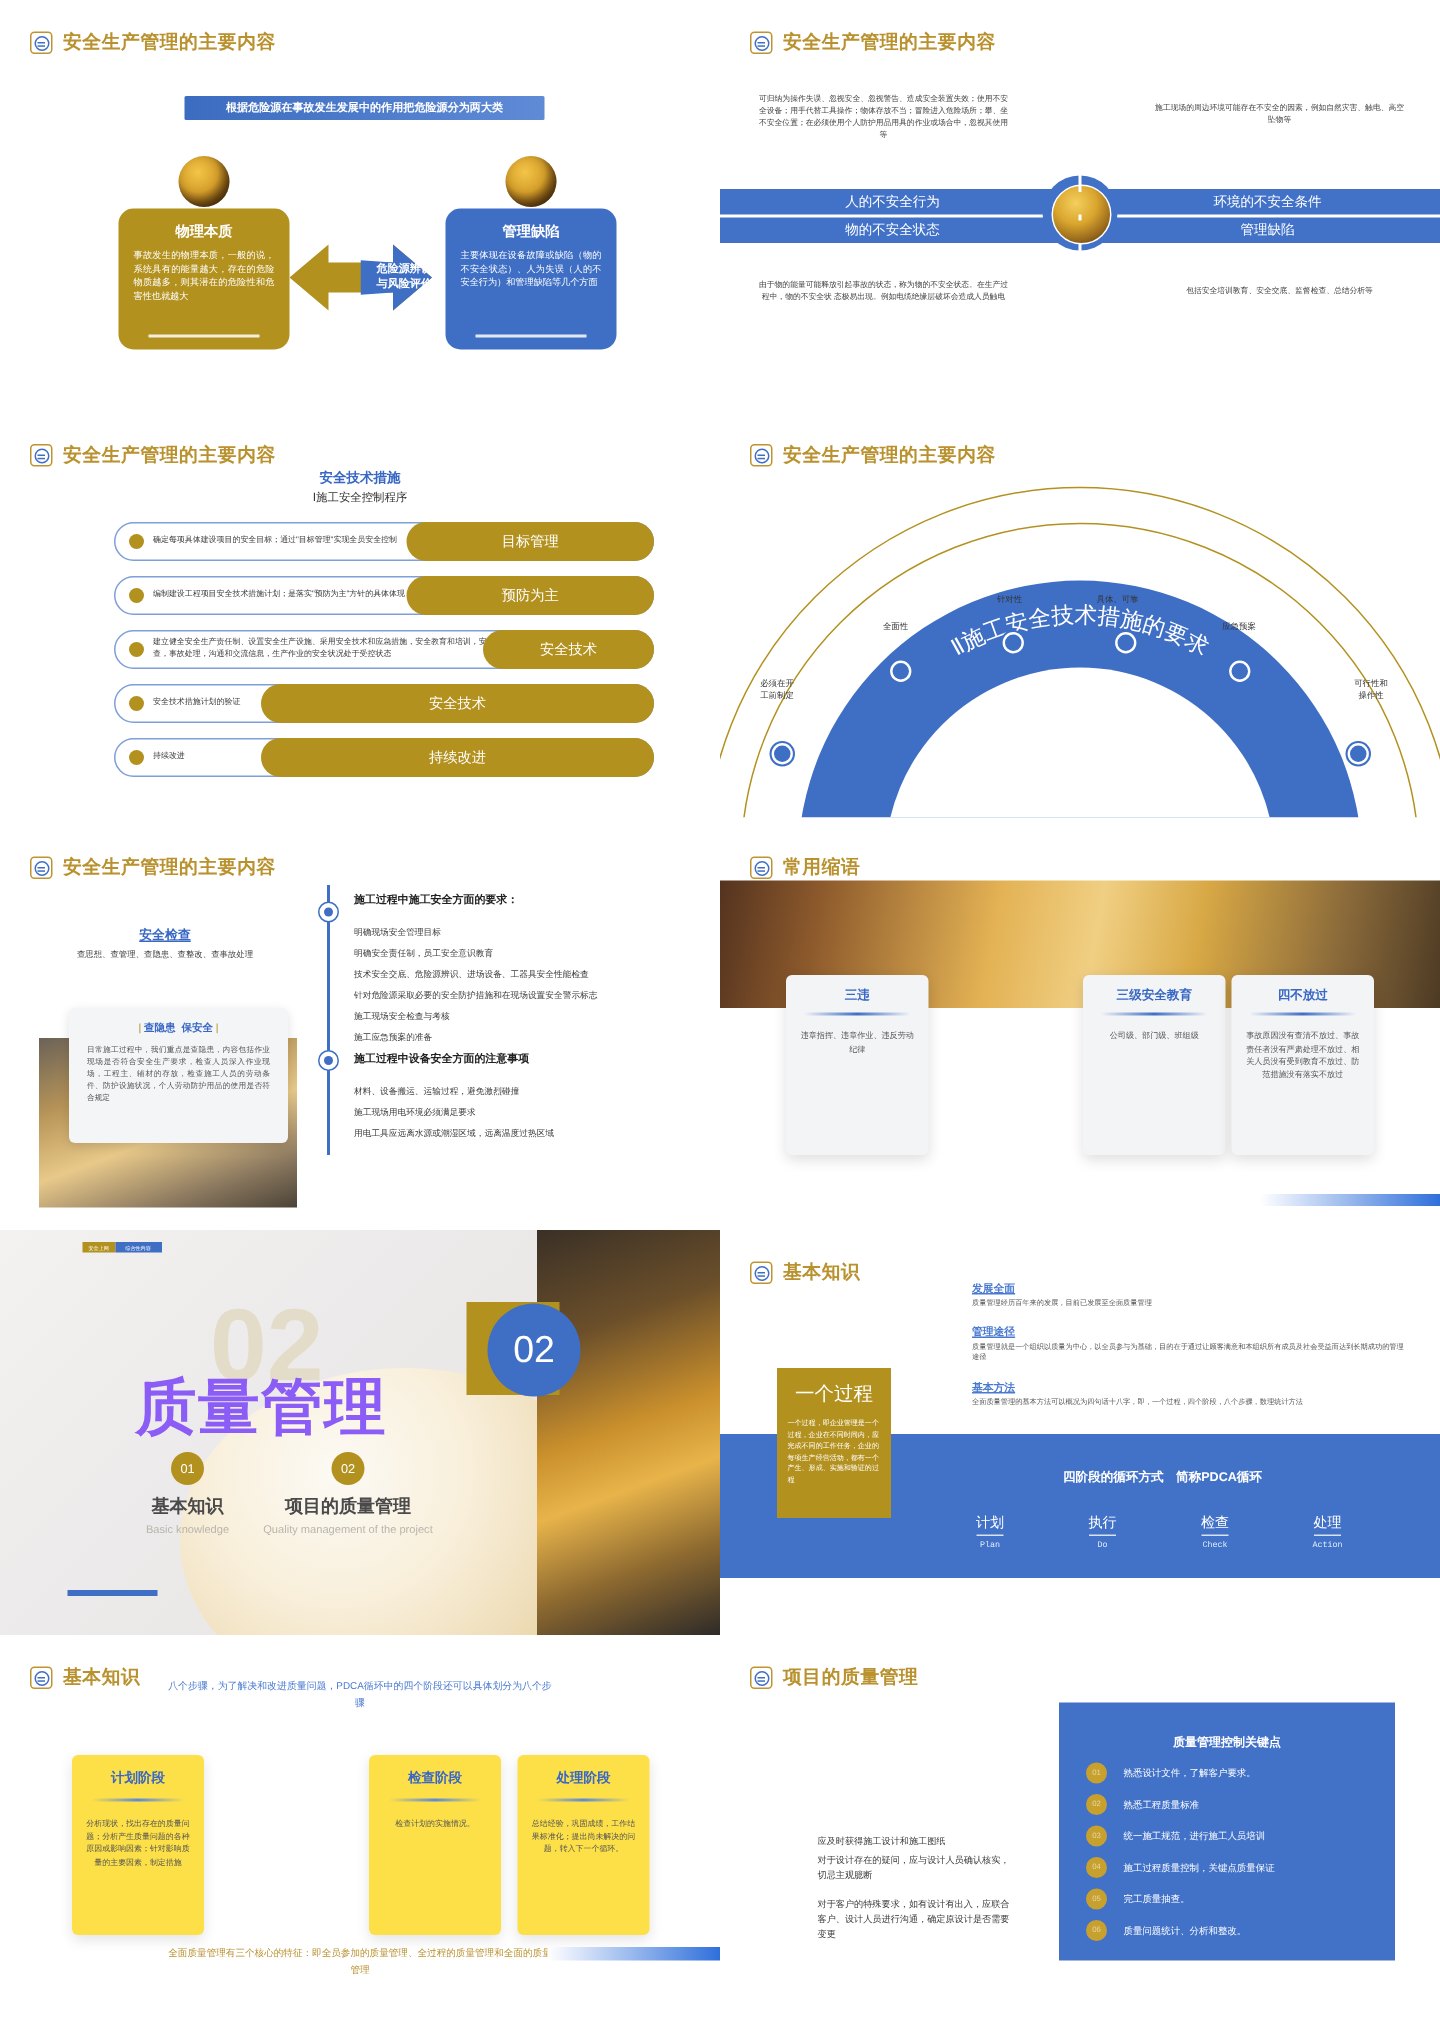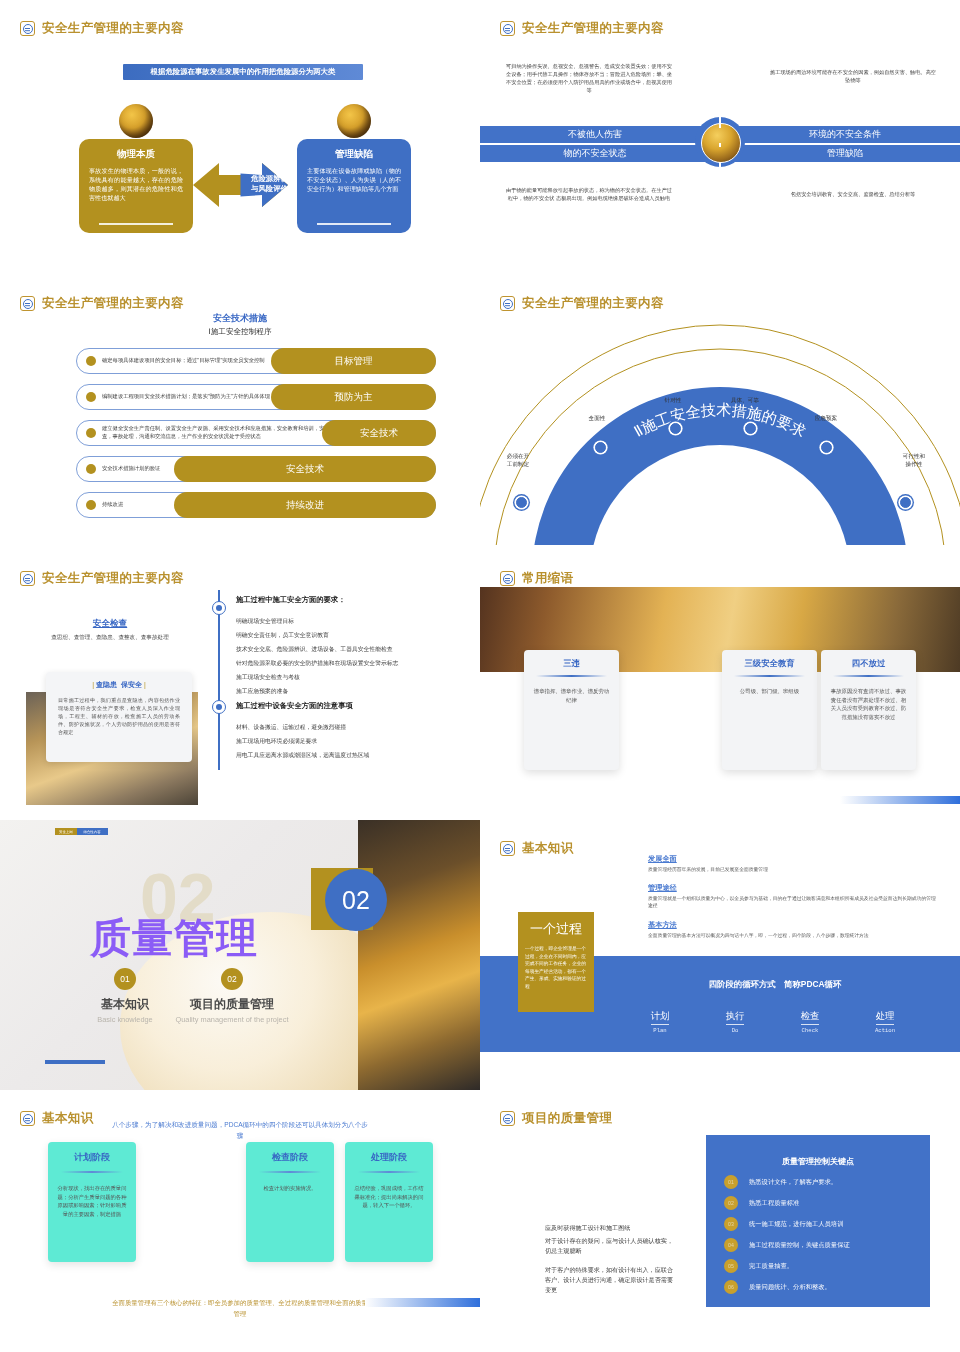--- a/index.html
+++ b/index.html
@@ -103,21 +103,21 @@
   .s8-gold{position:absolute;left:38px;top:92px;width:76px;height:100px;background:#b3911f;color:#fff;box-sizing:border-box;padding:8px 7px 0;}
   .s8-gold .gt{font-size:13px;text-align:center;margin-bottom:7px;}
   .s8-gold .gd{font-size:4.7px;line-height:1.62;}
   .s8-bandtitle{position:absolute;left:130px;top:159px;width:330px;text-align:center;color:#fff;font-size:8.4px;font-weight:bold;}
   .s8-step{position:absolute;top:185px;width:60px;text-align:center;color:#fff;}
   .s8-step .cn{font-size:9.4px;border-bottom:1px solid rgba(255,255,255,.8);display:inline-block;padding-bottom:1px;}
   .s8-step .en{font-size:5.6px;font-family:"Liberation Mono","DejaVu Sans Mono",monospace;margin-top:2px;color:#e4ecfb;}
 
   
   .s9-lead{position:absolute;left:110px;top:30px;width:260px;text-align:center;font-size:6.6px;line-height:1.65;color:#4a7ad0;}
-  .s9-card{position:absolute;top:52px;width:88px;height:120px;background:#5eead4;border-radius:4px;box-shadow:0 3px 9px rgba(0,0,0,.11);padding:9px 7px 0;box-sizing:border-box;}
+  .s9-card{position:absolute;top:80px;width:88px;height:120px;background:#fde047;border-radius:4px;box-shadow:0 3px 9px rgba(0,0,0,.11);padding:9px 7px 0;box-sizing:border-box;}
   .s9-card .ct{text-align:center;font-size:9px;font-weight:bold;color:#3867c4;padding-bottom:7px;}
   .s9-card .cu{height:2px;background:linear-gradient(90deg,rgba(63,111,196,0),#5f8ad6,rgba(63,111,196,0));margin:0 6px 11px;}
   .s9-card .cd{font-size:5.3px;line-height:1.62;color:#555;text-align:center;}
   .s9-foot{position:absolute;left:110px;top:208px;width:260px;text-align:center;font-size:6.4px;line-height:1.65;color:#b9912e;}
   .s9-grad{position:absolute;right:0;top:208px;width:115px;height:9px;background:linear-gradient(90deg,#ffffff,#2f6fdb);}
 
   
   .s10-lead{position:absolute;left:65px;top:54px;width:130px;font-size:8px;line-height:1.7;color:#4a7ad0;}
   .s10-p{position:absolute;left:65px;width:130px;font-size:6.1px;line-height:1.6;color:#3a3a3a;}
   .s10-panel{position:absolute;left:226px;top:45px;width:224px;height:172px;background:#4272c8;}
@@ -165,21 +165,21 @@
   <div class="hdr">
     <div class="hdr-icon"></div>
     <div class="hdr-title">安全生产管理的主要内容</div>
   </div>
 
   <div class="s2-txt" style="left:24px;top:62px;width:170px;">可归纳为操作失误、忽视安全、忽视警告、造成安全装置失效；使用不安全设备；用手代替工具操作；物体存放不当；冒险进入危险场所；攀、坐不安全位置；在必须使用个人防护用品用具的作业或场合中，忽视其使用等</div>
   <div class="s2-txt" style="left:24px;top:186px;width:170px;">由于物的能量可能释放引起事故的状态，称为物的不安全状态。在生产过程中，物的不安全状 态极易出现。例如电缆绝缘层破坏会造成人员触电</div>
   <div class="s2-txt" style="left:288px;top:68px;width:170px;">施工现场的周边环境可能存在不安全的因素，例如自然灾害、触电、高空坠物等</div>
   <div class="s2-txt" style="left:288px;top:190px;width:170px;">包括安全培训教育、安全交底、监督检查、总结分析等</div>
 
-  <div class="s2-bar" style="left:0;top:126px;width:230px;">不被他人伤害</div>
+  <div class="s2-bar" style="left:0;top:126px;width:230px;">人的不安全行为</div>
   <div class="s2-bar" style="left:0;top:145px;width:230px;">物的不安全状态</div>
   <div class="s2-bar" style="left:250px;top:126px;width:230px;">环境的不安全条件</div>
   <div class="s2-bar" style="left:250px;top:145px;width:230px;">管理缺陷</div>
 
   <div class="s2-circ"></div>
   <div class="s2-helm"></div>
   <div class="s2-vline" style="top:110px;height:18px;"></div>
   <div class="s2-vline" style="top:143px;height:4px;"></div>
   <div class="s2-vline" style="top:162px;height:18px;"></div>
 </div>

